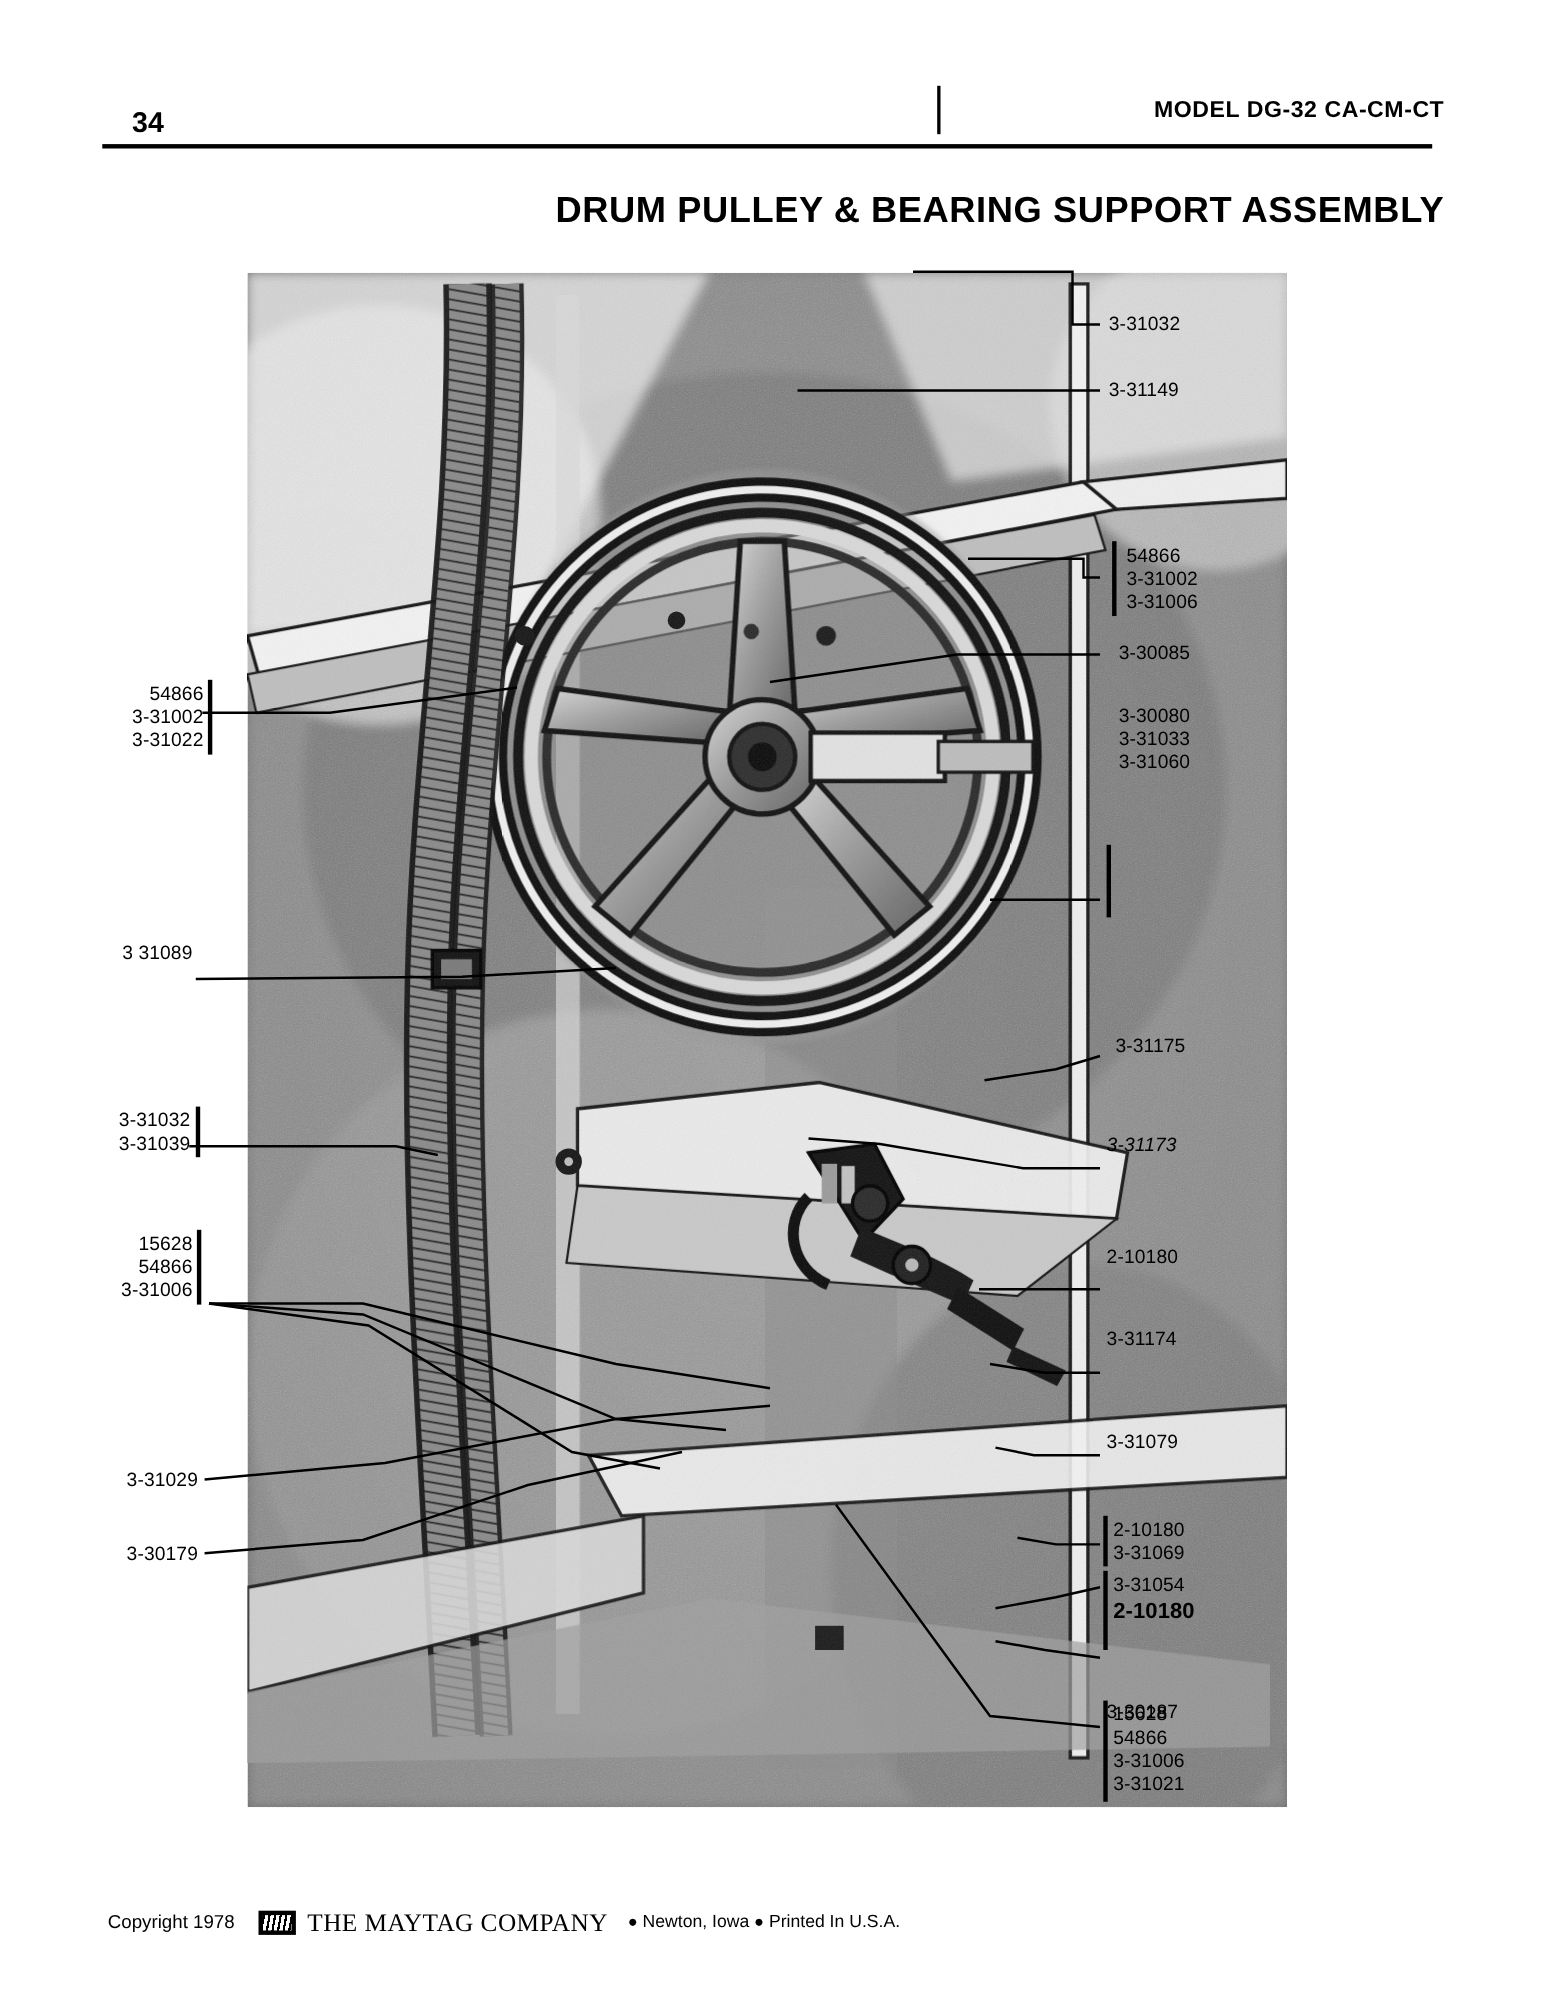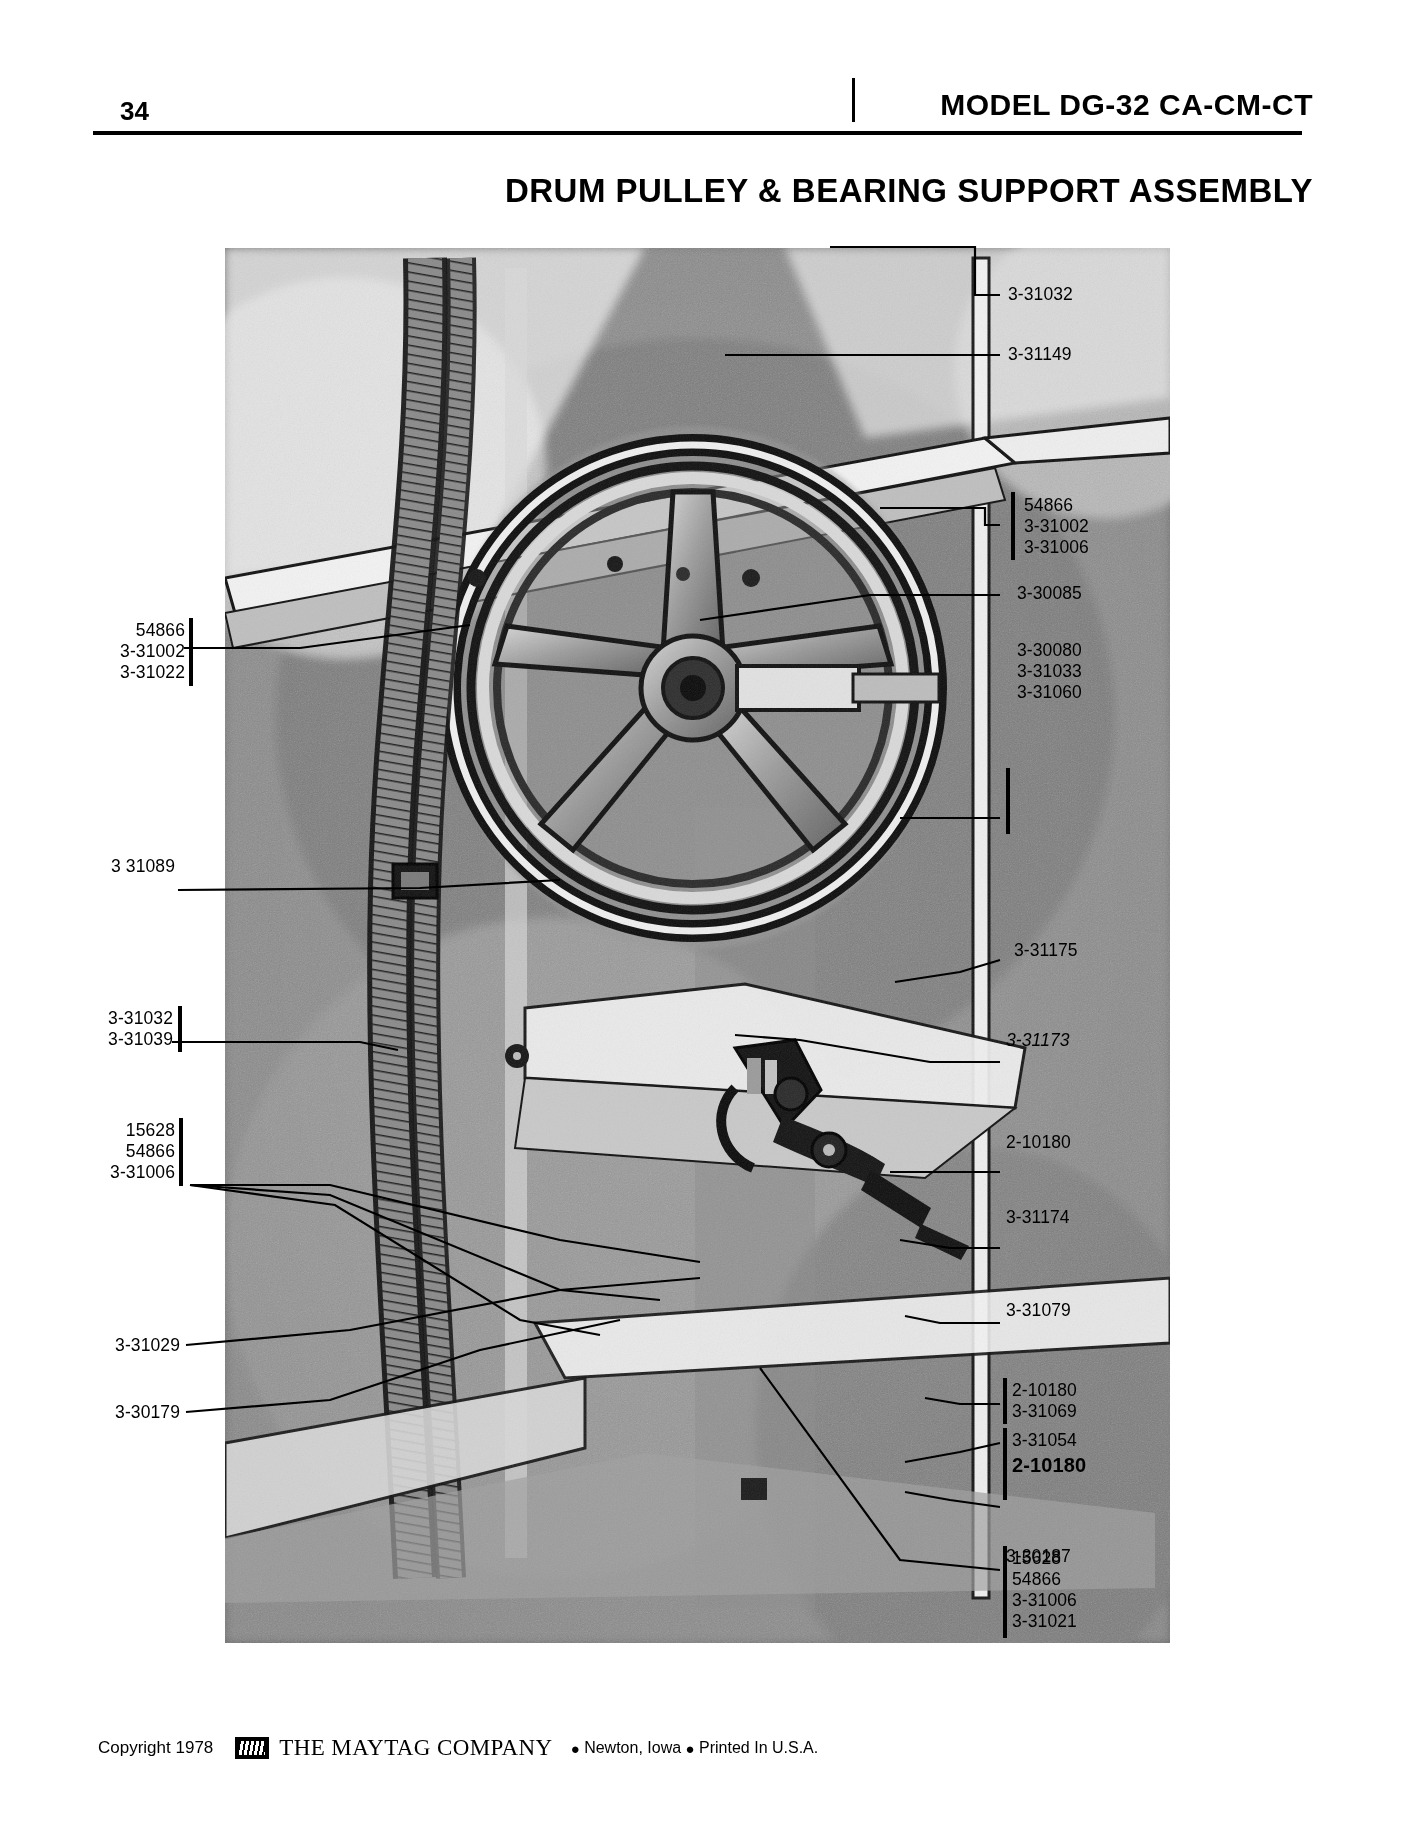--- a/index.html
+++ b/index.html
@@ -31,21 +31,21 @@
     left: 93px;
     top: 131px;
     width: 1209px;
     height: 4px;
     background: #000;
   }
   .model-title {
     position: absolute;
     right: 90px;
     top: 88px;
-    font-size: 30px;
+    font-size: 21px;
     font-weight: bold;
     letter-spacing: 0.5px;
     font-family: "Liberation Sans", sans-serif;
     white-space: nowrap;
   }
   .model-divider {
     position: absolute;
     left: 852px;
     top: 78px;
     width: 3px;

